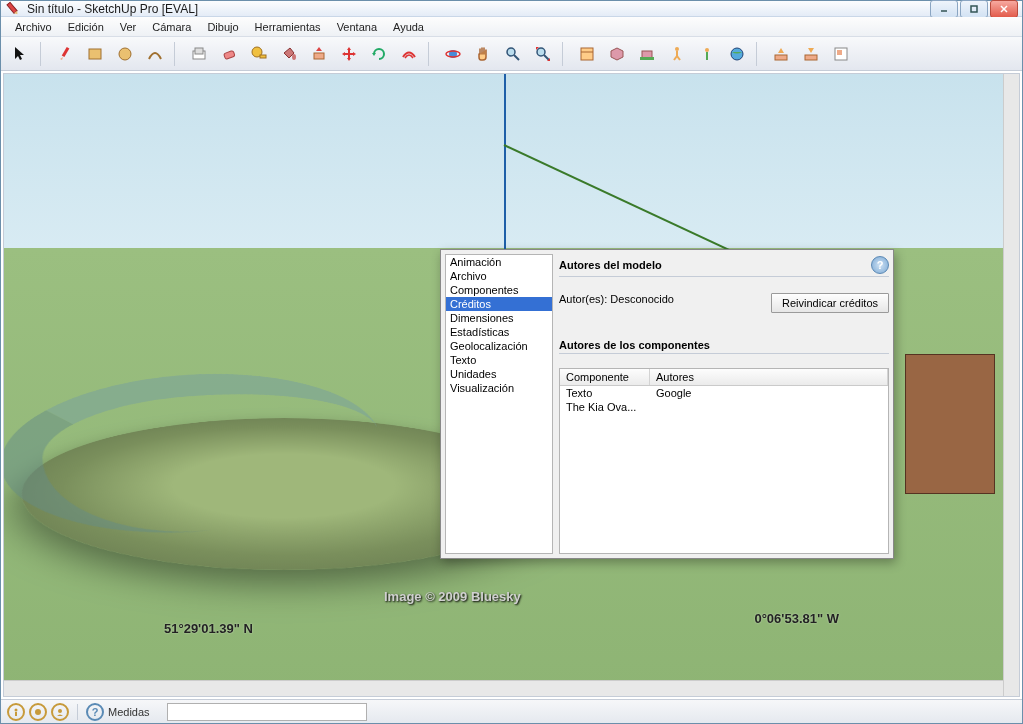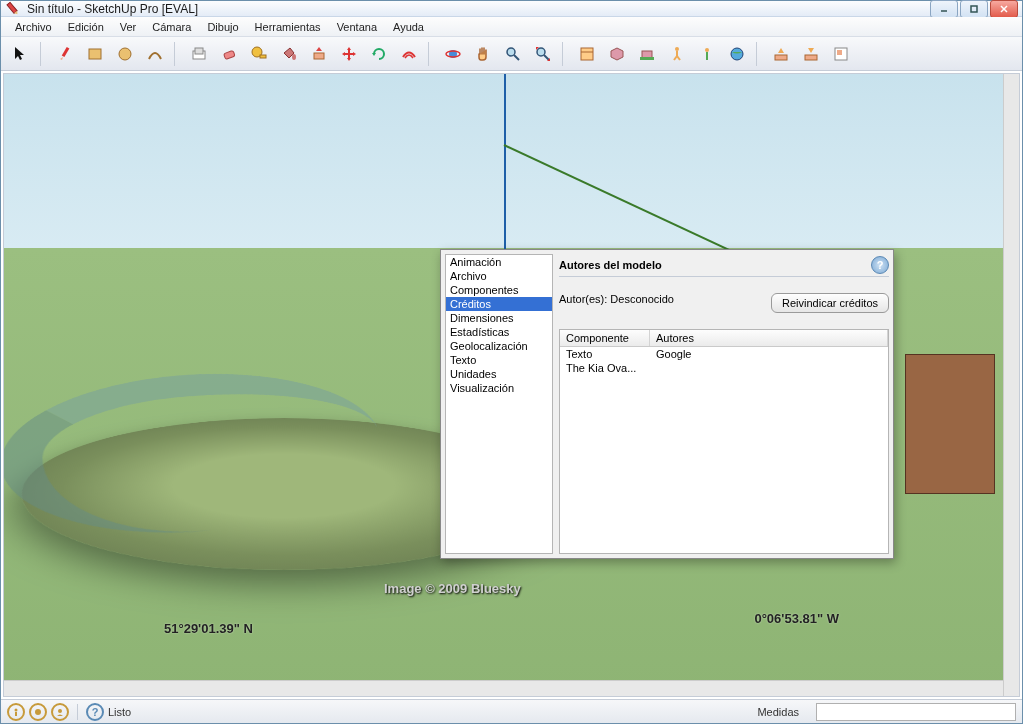--- a/index.html
+++ b/index.html
@@ -17,41 +17,41 @@
 .menubar span { padding: 2px 8px; color: #222; cursor: default; }
 
 .toolbar { height: 34px; background: linear-gradient(#f8f9fb, #e3e7ef); border-bottom: 1px solid #c5ccd7; display: flex; align-items: center; padding: 0 6px; gap: 2px; }
 .tool { width: 28px; height: 28px; display: flex; align-items: center; justify-content: center; border-radius: 3px; cursor: pointer; }
 .tool-sep { width: 6px; height: 24px; border-left: 1px solid #c5ccd7; margin: 0 3px; }
 
 .viewport { flex: 1; position: relative; background: linear-gradient(#c8e2ed 0%, #d8ebf3 28%, #9bbf80 28%, #8eb474 100%); overflow: hidden; border: 1px solid #c5ccd7; margin: 2px; }
 .stadium { position:absolute; left:-40px; top:220px; width:720px; height:380px; }
 .stadium-base { position:absolute; left:60px; top:60px; width:520px; height:260px; border-radius:50%; background: radial-gradient(ellipse at center, #9fb77a 30%, #7a8f5c 60%, #5d6f49 100%); transform: perspective(800px) rotateX(55deg); box-shadow: 0 20px 40px rgba(0,0,0,.4); }
 .stadium-roof { position:absolute; left:40px; top:30px; width:380px; height:240px; border-radius:50% 50% 50% 50%; border-top: 40px solid rgba(120,160,155,.55); border-left: 40px solid rgba(100,140,135,.5); transform: perspective(800px) rotateX(50deg) rotateZ(-8deg); }
-.ground-text { position:absolute; left:380px; bottom:100px; color:#d0d0d0; font-size:13px; font-weight:bold; text-shadow:1px 1px 2px #000; }
+.ground-text { position:absolute; left:380px; bottom:92px; color:#d0d0d0; font-size:13px; font-weight:bold; text-shadow:1px 1px 2px #000; }
 .coord-text { position:absolute; color:#222; font-size:13px; font-weight:bold; text-shadow:0 0 2px rgba(255,255,255,.5); }
 .axis-blue { position:absolute; left:500px; top:0; width:2px; height:180px; background:#1e5fa8; }
 .axis-green { position:absolute; left:500px; top:70px; width:280px; height:2px; background:#3a7a2a; transform-origin:left center; transform:rotate(25deg); }
 .building { position:absolute; right:24px; top:280px; width:90px; height:140px; background: #996644; border: 1px solid #553322; }
 .scrollbar-v { position:absolute; right:0; top:0; bottom:0; width:16px; background:#e8e8e8; border-left:1px solid #ccc; }
 .scrollbar-h { position:absolute; left:0; right:16px; bottom:0; height:16px; background:#e8e8e8; border-top:1px solid #ccc; }
 
 .dialog { position:absolute; left:436px; top:175px; width:454px; height:310px; background:#f0f0f0; border:1px solid #888; box-shadow: 2px 4px 10px rgba(0,0,0,.3); display:flex; flex-direction:column; }
 .dlg-title { height:22px; background: linear-gradient(#fbfcfd,#e6ecf3); border-bottom:1px solid #c5ccd7; display:flex; align-items:center; padding:0 6px; color:#3a5a7a; }
 .dlg-title span { flex:1; }
 .dlg-close { width:16px; height:14px; border:1px solid #a5b5c8; background:#eef3f9; display:flex; align-items:center; justify-content:center; font-size:9px; cursor:pointer; }
 .dlg-body { flex:1; display:flex; background:#f0f0f0; padding:4px; gap:6px; }
 .dlg-list { width:108px; background:#fff; border:1px solid #b5b5b5; overflow:auto; }
 .dlg-list div { padding:1px 4px; cursor:default; }
 .dlg-list div.sel { background:#3470d4; color:#fff; }
 .dlg-right { flex:1; display:flex; flex-direction:column; gap:14px; }
 .dlg-sec-title { font-weight:bold; padding: 2px 0; border-bottom:1px solid #c5ccd7; display:flex; align-items:center; }
 .help-btn { width:18px; height:18px; border-radius:50%; background: radial-gradient(#cfe2f4,#7aa8d4); color:#fff; font-weight:bold; display:flex; align-items:center; justify-content:center; margin-left:auto; cursor:pointer; border:1px solid #5a88b4; }
 .dlg-field { padding:2px 0; }
-.dlg-btn { padding:3px 10px; background:linear-gradient(#fefefe,#e6e6e6); border:1px solid #9a9a9a; border-radius:6px; cursor:pointer; float:right; }
+.dlg-btn { padding:3px 10px; background:linear-gradient(#fefefe,#e6e6e6); border:1px solid #9a9a9a; border-radius:1px; cursor:pointer; float:right; }
 .dlg-table { flex:1; background:#fff; border:1px solid #b5b5b5; display:flex; flex-direction:column; }
 .dlg-thead { display:flex; background:linear-gradient(#fdfdfd,#ebebeb); border-bottom:1px solid #cacaca; }
 .dlg-th { padding:2px 6px; border-right:1px solid #d3d3d3; }
 .dlg-th:first-child { width:90px; } .dlg-th:last-child { flex:1; }
 .dlg-row { display:flex; }
 .dlg-td { padding:1px 6px; }
 .dlg-td:first-child { width:90px; } .dlg-td:last-child { flex:1; }
 
 .statusbar { height:24px; background: linear-gradient(#f6f7f9,#e5e9ef); border-top:1px solid #c5ccd7; display:flex; align-items:center; padding:0 6px; gap:4px; }
 .status-icon { width:18px; height:18px; border-radius:50%; border:2px solid #c79a3a; display:flex; align-items:center; justify-content:center; cursor:pointer; }
@@ -292,20 +292,23 @@
         </div>
         <div class="dlg-right">
           <div class="dlg-sec-title">
             <span>Autores del modelo</span>
             <div class="help-btn">?</div>
           </div>
           <div class="dlg-field">
             <span>Autor(es): Desconocido</span>
             <button class="dlg-btn">Reivindicar créditos</button>
           </div>
+          <div class="dlg-sec-title" style="margin-top:8px;">
+            <span>Autores de los componentes</span>
+          </div>
           <div class="dlg-table">
             <div class="dlg-thead">
               <div class="dlg-th">Componente</div>
               <div class="dlg-th">Autores</div>
             </div>
             <div class="dlg-row">
               <div class="dlg-td">Texto</div>
               <div class="dlg-td">Google</div>
             </div>
             <div class="dlg-row">
@@ -332,18 +335,17 @@
     <div class="status-icon">
         <svg width="10" height="10" viewBox="0 0 10 10">
           <circle cx="5" cy="4" r="2" fill="#c79a3a"></circle>
           <path d="M2 9 Q5 6 8 9" fill="#c79a3a"></path>
         </svg>
       </div>
     <div class="status-sep"></div>
     <div class="status-icon" style="border-color:#5a8ab5;">
         <span style="color:#5a8ab5;font-weight:bold;">?</span>
       </div>
-    <div class="status-text">Listo</div>
     <div class="status-label">Medidas</div>
     <input class="status-input" type="text" style="">
   </div>
 
 </div>
 
 </body></html>

